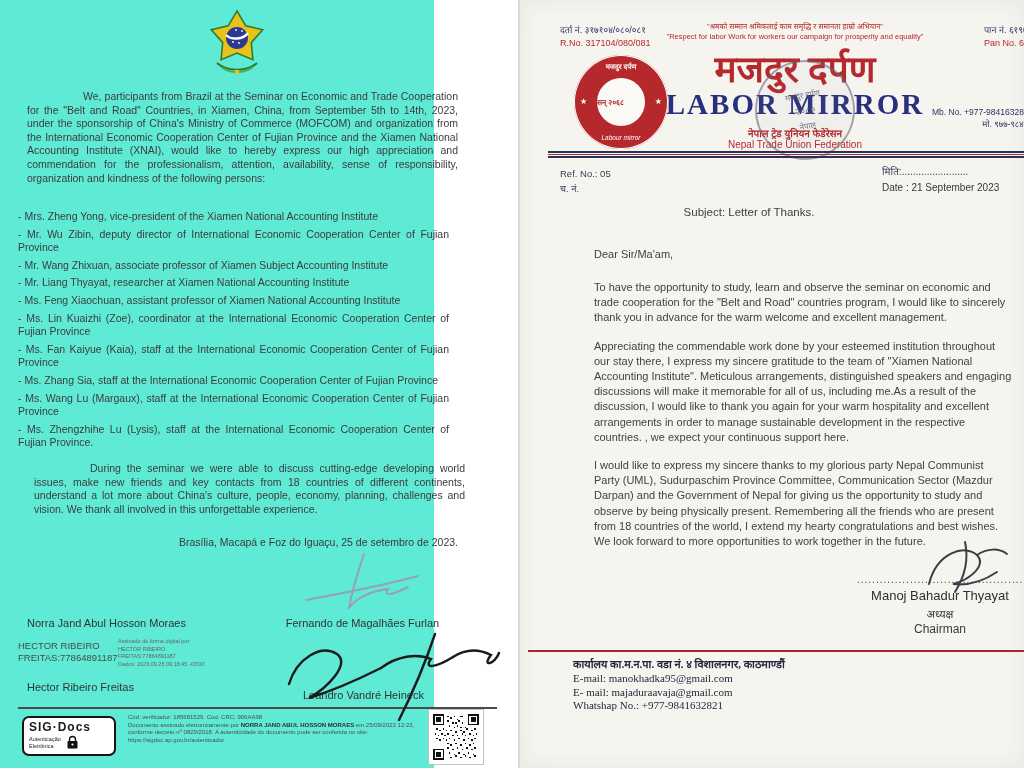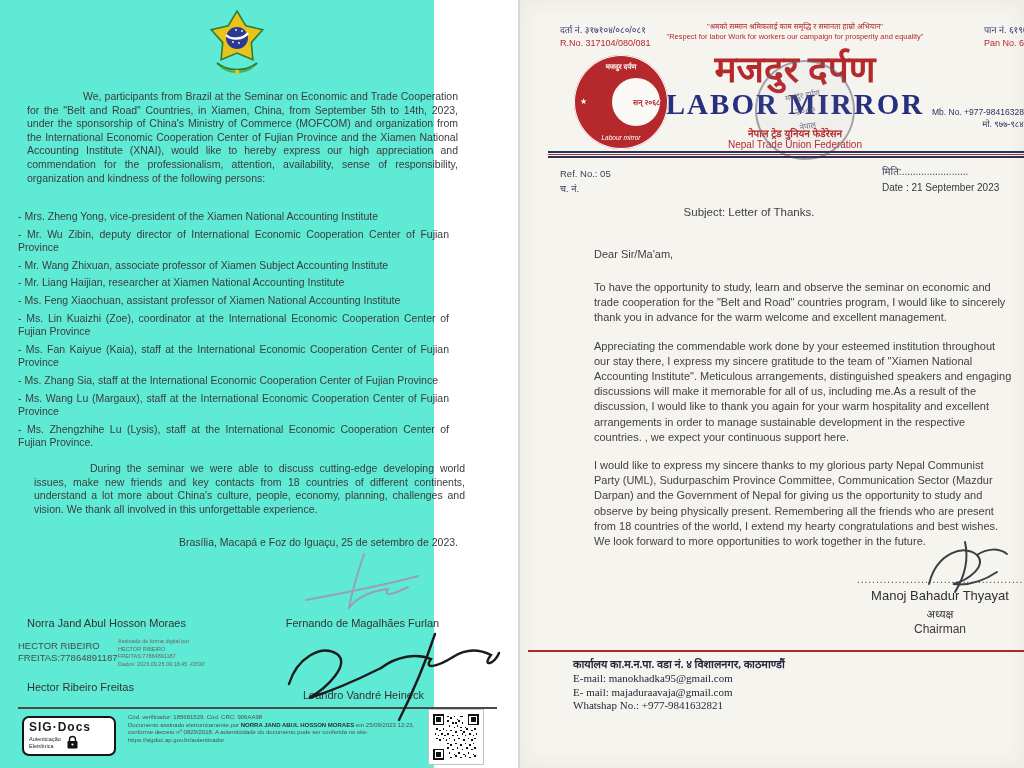--- a/index.html
+++ b/index.html
@@ -42,22 +42,22 @@
   .pr-title-np{left:115px;top:42px;width:320px;text-align:center;font-size:37px;font-weight:bold;
                color:#b5282c;font-family:"Liberation Serif","DejaVu Serif",serif;}
   .pr-title-en{left:115px;top:88px;width:320px;text-align:center;font-size:29px;font-weight:bold;
                letter-spacing:2px;color:#272f7e;font-family:"Liberation Serif","DejaVu Serif",serif;}
   .pr-org-np{left:115px;top:126px;width:320px;text-align:center;font-size:10px;font-weight:bold;}
   .pr-org-en{left:115px;top:139px;width:320px;text-align:center;font-size:10px;}
   .pr-pan{left:464px;top:24px;font-size:9px;line-height:13px;white-space:nowrap;}
   .pr-mb{left:412px;top:106px;font-size:8.5px;line-height:12px;white-space:nowrap;text-align:right;}
   .mm-logo{left:54px;top:55px;width:94px;height:94px;border-radius:50%;background:#b5282c;
            box-shadow:0 0 0 1px #fff inset;}
-  .mm-logo .hole{position:absolute;left:38px;top:23px;width:48px;height:48px;border-radius:50%;background:#fbf9f5;
-                 display:flex;align-items:center;justify-content:flex-end;}
+  .mm-logo .hole{position:absolute;left:23px;top:23px;width:48px;height:48px;border-radius:50%;background:#fbf9f5;
+                 display:flex;align-items:center;justify-content:flex-start;}
   .mm-logo .lt{position:absolute;top:7px;left:0;width:100%;text-align:center;color:#fff;font-size:7px;font-weight:bold;}
   .mm-logo .lm{color:#b5282c;font-size:7.5px;font-weight:bold;}
   .mm-logo .lb{position:absolute;bottom:8px;left:0;width:100%;text-align:center;color:#fff;font-size:6.5px;font-style:italic;}
   .mm-logo .star{position:absolute;top:42px;color:#fff;font-size:8px;}
   .stamp{left:235px;top:60px;width:96px;height:96px;border-radius:50%;
          border:2.5px solid rgba(96,100,114,.55);transform:rotate(-10deg);
          display:flex;flex-direction:column;align-items:center;justify-content:center;gap:3px;
          color:rgba(84,90,108,.8);background:rgba(160,160,170,.05);}
   .stamp .s1{font-size:8px;}
   .stamp .s2{font-size:10px;}
@@ -101,21 +101,21 @@
       <path d="M12 59 C21 66 35 66 44 59" stroke="#4caf50" stroke-width="1.6" fill="none"></path>
       <path d="M26 62 h4 v4 h-4 z" fill="#e9c31b"></path>
     </svg>
 
     <div class="abs pl-body pl-para1"><span class="indent"></span><span>We, participants from Brazil at the Seminar on Economic and Trade Cooperation for the "Belt and Road" Countries, in Xiamen, China, from September 5th to 14th, 2023, under the sponsorship of China's Ministry of Commerce (MOFCOM) and organization from the International Economic Cooperation Center of Fujian Province and the Xiamen National Accounting Institute (XNAI), would like to hereby express our high appreciation and commendation for the professionalism, attention, availability, sense of responsibility, organization and kindness of the following persons:</span></div>
 
     <div class="abs pl-body pl-persons">
         <div class="person">- Mrs. Zheng Yong, vice-president of the Xiamen National Accounting Institute</div>
         <div class="person">- Mr. Wu Zibin, deputy director of International Economic Cooperation Center of Fujian Province</div>
         <div class="person">- Mr. Wang Zhixuan, associate professor of Xiamen Subject Accounting Institute</div>
-        <div class="person">- Mr. Liang Haijian, researcher at Xiamen National Accounting Institute</div>
+        <div class="person">- Mr. Liang Thyayat, researcher at Xiamen National Accounting Institute</div>
         <div class="person">- Ms. Feng Xiaochuan, assistant professor of Xiamen National Accounting Institute</div>
         <div class="person">- Ms. Lin Kuaizhi (Zoe), coordinator at the International Economic Cooperation Center of Fujian Province</div>
         <div class="person">- Ms. Fan Kaiyue (Kaia), staff at the International Economic Cooperation Center of Fujian Province</div>
         <div class="person">- Ms. Zhang Sia, staff at the International Economic Cooperation Center of Fujian Province</div>
         <div class="person">- Ms. Wang Lu (Margaux), staff at the International Economic Cooperation Center of Fujian Province</div>
         <div class="person">- Ms. Zhengzhihe Lu (Lysis), staff at the International Economic Cooperation Center of Fujian Province.</div>
       </div>
 
     <div class="abs pl-body pl-para2"><span class="indent"></span><span>During the seminar we were able to discuss cutting-edge developing world issues, make new friends and key contacts from 18 countries of different continents, understand a lot more about China's culture, people, economy, planning, challenges and vision. We thank all involved in this unforgettable experience.</span></div>
 

